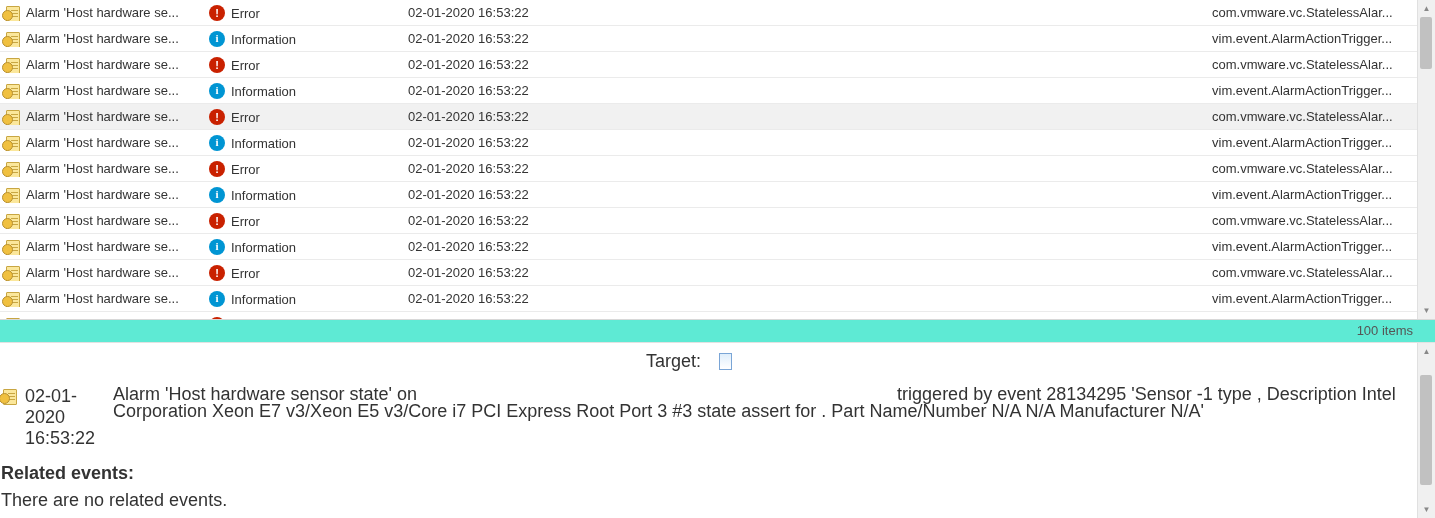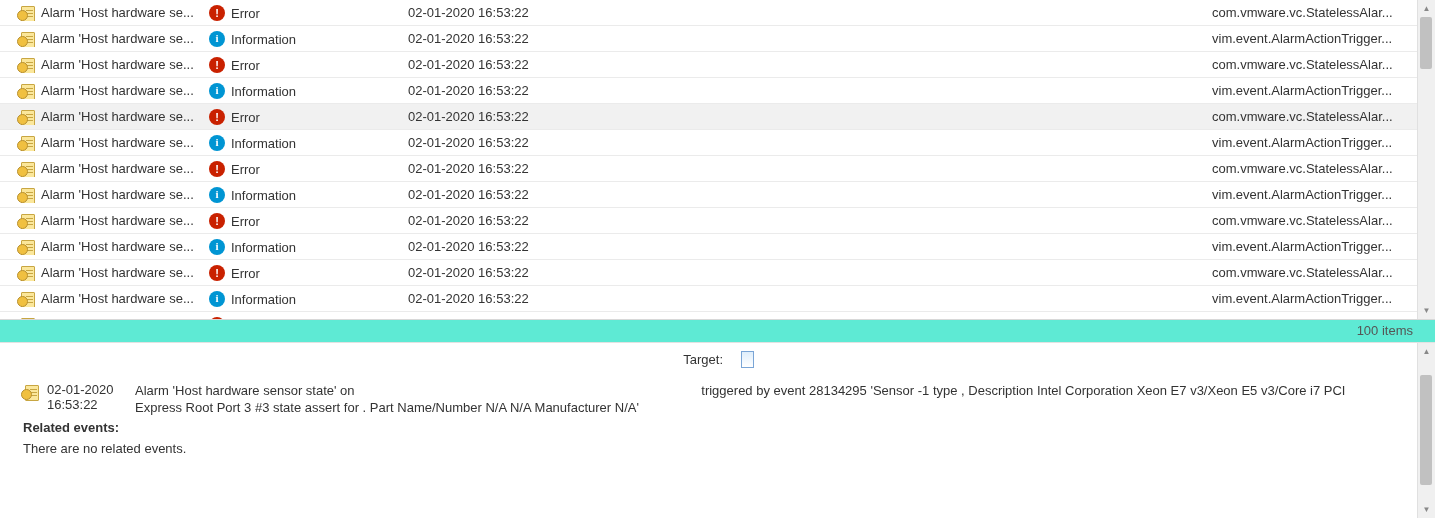--- a/index.html
+++ b/index.html
@@ -2,21 +2,21 @@
 <html><head>
 <meta charset="utf-8">
 <style>
   html,body{margin:0;padding:0;font-family:Arial,Helvetica,sans-serif;font-size:13px;color:#333;background:#fff;height:100%;overflow:hidden}
   .viewport{width:1435px;height:518px;position:relative;display:flex;flex-direction:column;background:#fff}
   .upper{position:relative;flex:1;display:flex;flex-direction:row;overflow:hidden;border-bottom:1px solid #d8d8d8}
   .grid{flex:1;overflow:hidden;position:relative}
   .rows{overflow:hidden}
   .row{display:flex;align-items:center;height:25px;border-bottom:1px solid #ebebeb;white-space:nowrap}
   .row.sel{background:#f1f1f1}
-  .c-desc{width:207px;box-sizing:border-box;padding-left:19px;display:flex;align-items:flex-start;overflow:hidden}
+  .c-desc{width:207px;box-sizing:border-box;padding-left:4px;display:flex;align-items:flex-start;overflow:hidden}
   .c-type{width:201px;box-sizing:border-box;padding-left:2px;display:flex;align-items:flex-end;overflow:hidden}
   .c-date{width:191px;box-sizing:border-box;overflow:hidden}
   .c-task{width:214px;box-sizing:border-box;overflow:hidden}
   .c-gap{width:180px;box-sizing:border-box;overflow:hidden}
   .c-user{width:219px;box-sizing:border-box;overflow:hidden}
   .c-eid{width:186px;box-sizing:border-box;overflow:hidden;text-overflow:ellipsis}
   .ico-wrap{width:18px;height:16px;display:inline-block;position:relative;flex-shrink:0;margin-right:4px}
   .ico-alarm{width:16px;height:14px;position:absolute;top:1px;left:0}
   .alarm-page{width:12px;height:14px;background:#fbe79b;border:1px solid #c8a642;border-radius:1px;position:absolute;left:2px;top:0}
   .alarm-line{position:absolute;left:4px;width:7px;height:1px;background:#c8a642}
@@ -24,21 +24,21 @@
   .ico-status{width:16px;height:16px;display:inline-block;border-radius:50%;flex-shrink:0;margin-right:6px;position:relative}
   .err{background:#c92100}
   .err::before{content:"!";position:absolute;left:0;top:0;width:16px;text-align:center;color:#fff;font-weight:bold;font-size:11px;line-height:16px}
   .info{background:#0095d3}
   .info::before{content:"i";position:absolute;left:0;top:0;width:16px;text-align:center;color:#fff;font-weight:bold;font-size:11px;line-height:15px;font-family:Georgia,serif}
   .upper-scroll{width:17px;background:#f0f0f0;position:relative;border-left:1px solid #e0e0e0}
   .upper-scroll .thumb{position:absolute;left:2px;width:12px;background:#c1c1c1;border-radius:2px}
   .upper-scroll .btn{position:absolute;left:0;width:17px;height:17px;display:flex;align-items:center;justify-content:center;font-size:8px;color:#888}
   .footer-count{height:22px;line-height:22px;text-align:right;padding-right:22px;background:#5eead4;border-bottom:1px solid #e2e2e2;color:#555}
   .lower{position:relative;flex:0 0 175px;display:flex;flex-direction:row;overflow:hidden}
-  .detail{flex:1;overflow:hidden;padding:0 23px;font-size:13px;color:#333}
+  .detail{flex:1;overflow:hidden;padding:0 1px;font-size:18px;color:#333}
   .target-line{display:flex;align-items:center;margin-top:8px;margin-bottom:14px}
   .target-lbl{width:700px;text-align:right;padding-right:18px;font-weight:400;color:#333}
   .target-ico{width:11px;height:15px;border:1px solid #7aa5d6;background:linear-gradient(#dfeefb,#fff);display:inline-block}
   .sec-title{font-weight:bold;margin:6px 0}
   .desc-row{display:flex;align-items:flex-start;margin-top:2px}
   .desc-date{width:112px;display:flex;align-items:flex-start}
   .desc-date .ico-wrap{margin-right:6px;margin-top:2px}
   .desc-text{flex:1;line-height:17px}
   .lower-scroll{width:17px;background:#f0f0f0;position:relative;border-left:1px solid #e0e0e0}
   .lower-scroll .thumb{position:absolute;left:2px;width:12px;background:#c1c1c1;border-radius:2px}
@@ -385,21 +385,21 @@
                   <span class="alarm-line" style="top:6px"></span>
                   <span class="alarm-line" style="top:9px"></span>
                 </span>
                 <span class="alarm-bell"></span>
               </span>
           </span>
           <span>02-01-2020 16:53:22</span>
         </div>
         <div class="desc-text">Alarm 'Host hardware sensor state' on &nbsp;&nbsp;&nbsp;&nbsp;&nbsp;&nbsp;&nbsp;&nbsp;&nbsp;&nbsp;&nbsp;&nbsp;&nbsp;&nbsp;&nbsp;&nbsp;&nbsp;&nbsp;&nbsp;&nbsp;&nbsp;&nbsp;&nbsp;&nbsp;&nbsp;&nbsp;&nbsp;&nbsp;&nbsp;&nbsp;&nbsp;&nbsp;&nbsp;&nbsp;&nbsp;&nbsp;&nbsp;&nbsp;&nbsp;&nbsp;&nbsp;&nbsp;&nbsp;&nbsp;&nbsp;&nbsp;&nbsp;&nbsp;&nbsp;&nbsp;&nbsp;&nbsp;&nbsp;&nbsp;&nbsp;&nbsp;&nbsp;&nbsp;&nbsp;&nbsp;&nbsp;&nbsp;&nbsp;&nbsp;&nbsp;&nbsp;&nbsp;&nbsp;&nbsp;&nbsp;&nbsp;&nbsp;&nbsp;&nbsp;&nbsp;&nbsp;&nbsp;&nbsp;&nbsp;&nbsp;&nbsp;&nbsp;&nbsp;&nbsp;&nbsp;&nbsp;&nbsp;&nbsp;&nbsp;&nbsp;&nbsp;&nbsp;&nbsp;&nbsp; triggered by event 28134295 'Sensor -1 type , Description Intel Corporation Xeon E7 v3/Xeon E5 v3/Core i7 PCI Express Root Port 3 #3 state assert for . Part Name/Number N/A N/A Manufacturer N/A'</div>
       </div>
-      <div class="sec-title" style="margin-top:4px">Related events:</div>
+      <div class="sec-title" style="margin-top:14px">Related events:</div>
       <div>There are no related events.</div>
     </div>
     <div class="lower-scroll">
       <div class="btn" style="top:0">▲</div>
       <div class="thumb" style="top:32px;height:110px"></div>
       <div class="btn" style="bottom:0">▼</div>
     </div>
   </div>
 </div>
 

